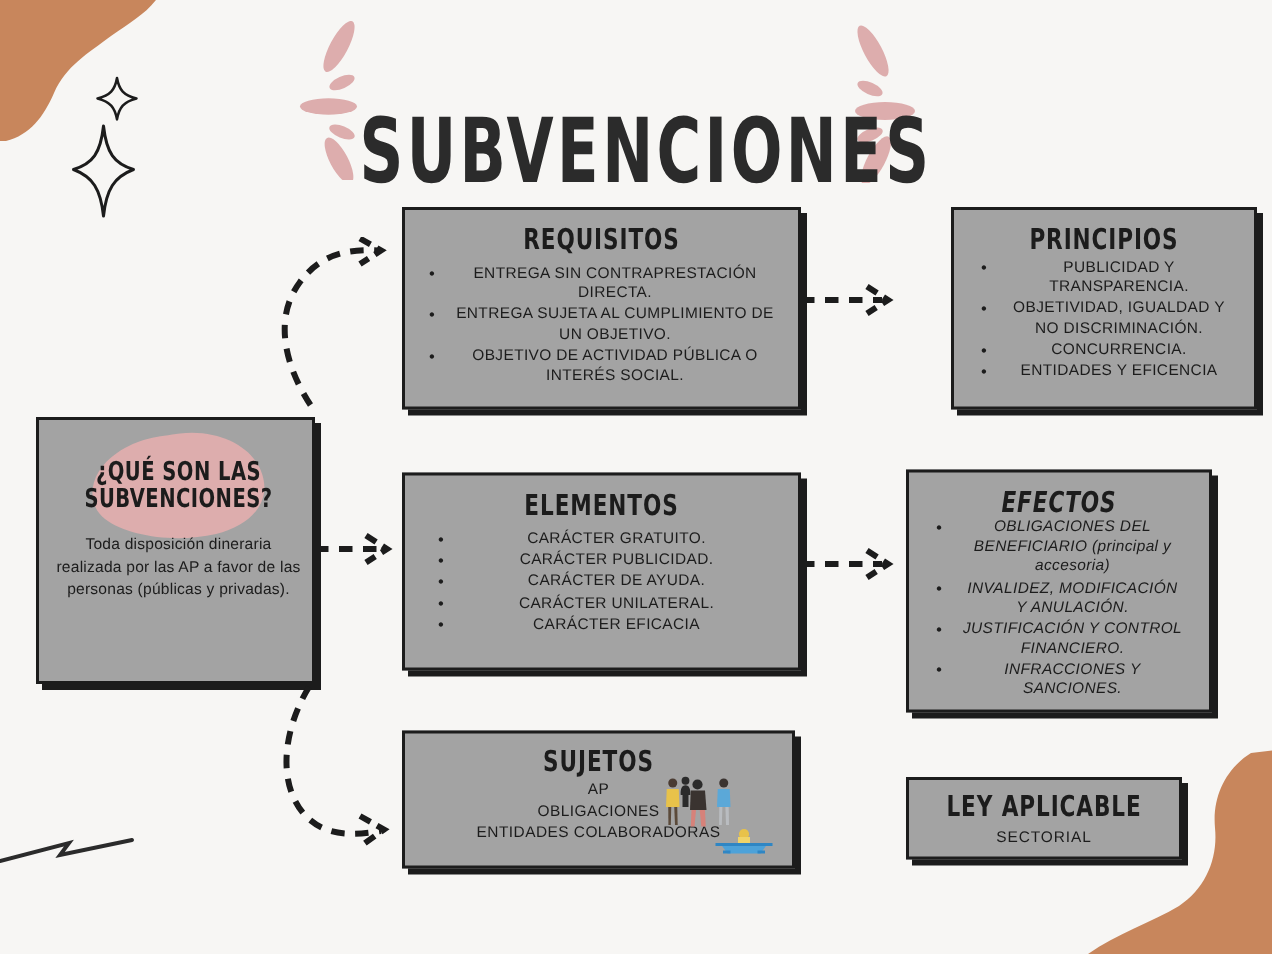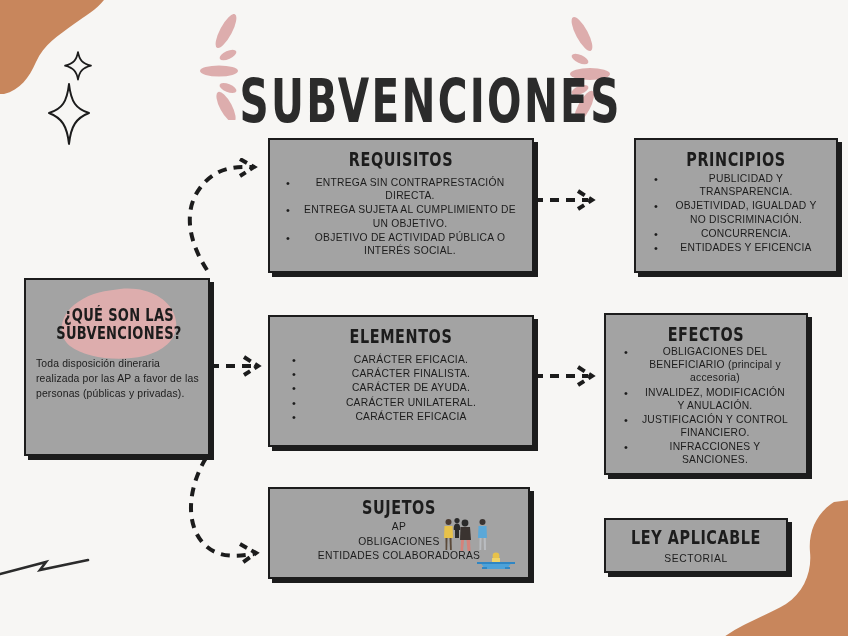--- a/index.html
+++ b/index.html
@@ -133,29 +133,29 @@
     transform: scaleY(1.2);
     transform-origin: center top;
     line-height: 1.04;
     letter-spacing: 0.3px;
   }
   .def-body {
     position: absolute;
     left: 10px; top: 76px; width: 166px;
     font-size: 10.4px;
     line-height: 1.45;
-    text-align: left;
+    text-align: center;
     color: #1c1c1c;
     letter-spacing: 0.15px;
   }
 
   #box-requisitos { left: 268px; top: 138px; width: 266px; height: 135px; }
   #box-principios { left: 604px; top: 138px; width: 204px; height: 135px; margin-left: 30px; }
   #box-elementos  { left: 268px; top: 315px; width: 266px; height: 132px; }
-  #box-efectos    { left: 604px; top: 313px; width: 204px; height: 162px; }
+  #box-efectos    { left: 604px; top: 313px; width: 204px; height: 162px; font-style: italic; }
   #box-sujetos    { left: 268px; top: 487px; width: 262px; height: 92px; }
   #box-ley        { left: 604px; top: 518px; width: 184px; height: 55px; }
 
   #box-requisitos ul.bulleted { padding-left: 20px; padding-right: 4px; }
   #box-principios ul.bulleted { padding-left: 22px; padding-right: 4px; }
   #box-elementos  ul.bulleted { padding-left: 26px; padding-right: 8px; }
   #box-efectos    ul.bulleted { padding-left: 22px; padding-right: 6px; }
   #box-efectos .box-title { margin-bottom: 3px; }
   #box-principios .box-title { margin-bottom: 5px; }
 
@@ -259,22 +259,22 @@
       <li><span class="bullet">•</span><span>PUBLICIDAD Y TRANSPARENCIA.</span></li>
       <li><span class="bullet">•</span><span>OBJETIVIDAD, IGUALDAD Y NO DISCRIMINACIÓN.</span></li>
       <li><span class="bullet">•</span><span>CONCURRENCIA.</span></li>
       <li><span class="bullet">•</span><span>ENTIDADES Y EFICENCIA</span></li>
     </ul>
   </div>
 
   <div class="box" id="box-elementos">
     <div class="box-title">ELEMENTOS</div>
     <ul class="bulleted">
-      <li><span class="bullet">•</span><span>CARÁCTER EFICACIA.</span></li>
-      <li><span class="bullet">•</span><span>CARÁCTER FINALISTA.</span></li>
+      <li><span class="bullet">•</span><span>CARÁCTER GRATUITO.</span></li>
+      <li><span class="bullet">•</span><span>CARÁCTER PUBLICIDAD.</span></li>
       <li><span class="bullet">•</span><span>CARÁCTER DE AYUDA.</span></li>
       <li><span class="bullet">•</span><span>CARÁCTER UNILATERAL.</span></li>
       <li><span class="bullet">•</span><span>CARÁCTER EFICACIA</span></li>
     </ul>
   </div>
 
   <div class="box" id="box-efectos">
     <div class="box-title">EFECTOS</div>
     <ul class="bulleted">
       <li><span class="bullet">•</span><span>OBLIGACIONES DEL BENEFICIARIO (principal y accesoria)</span></li>

